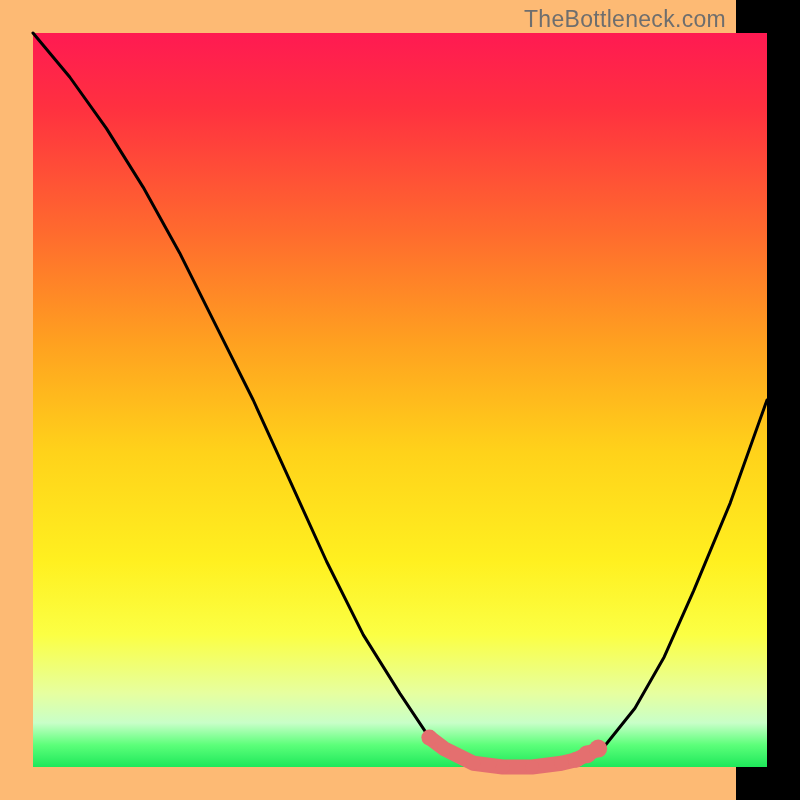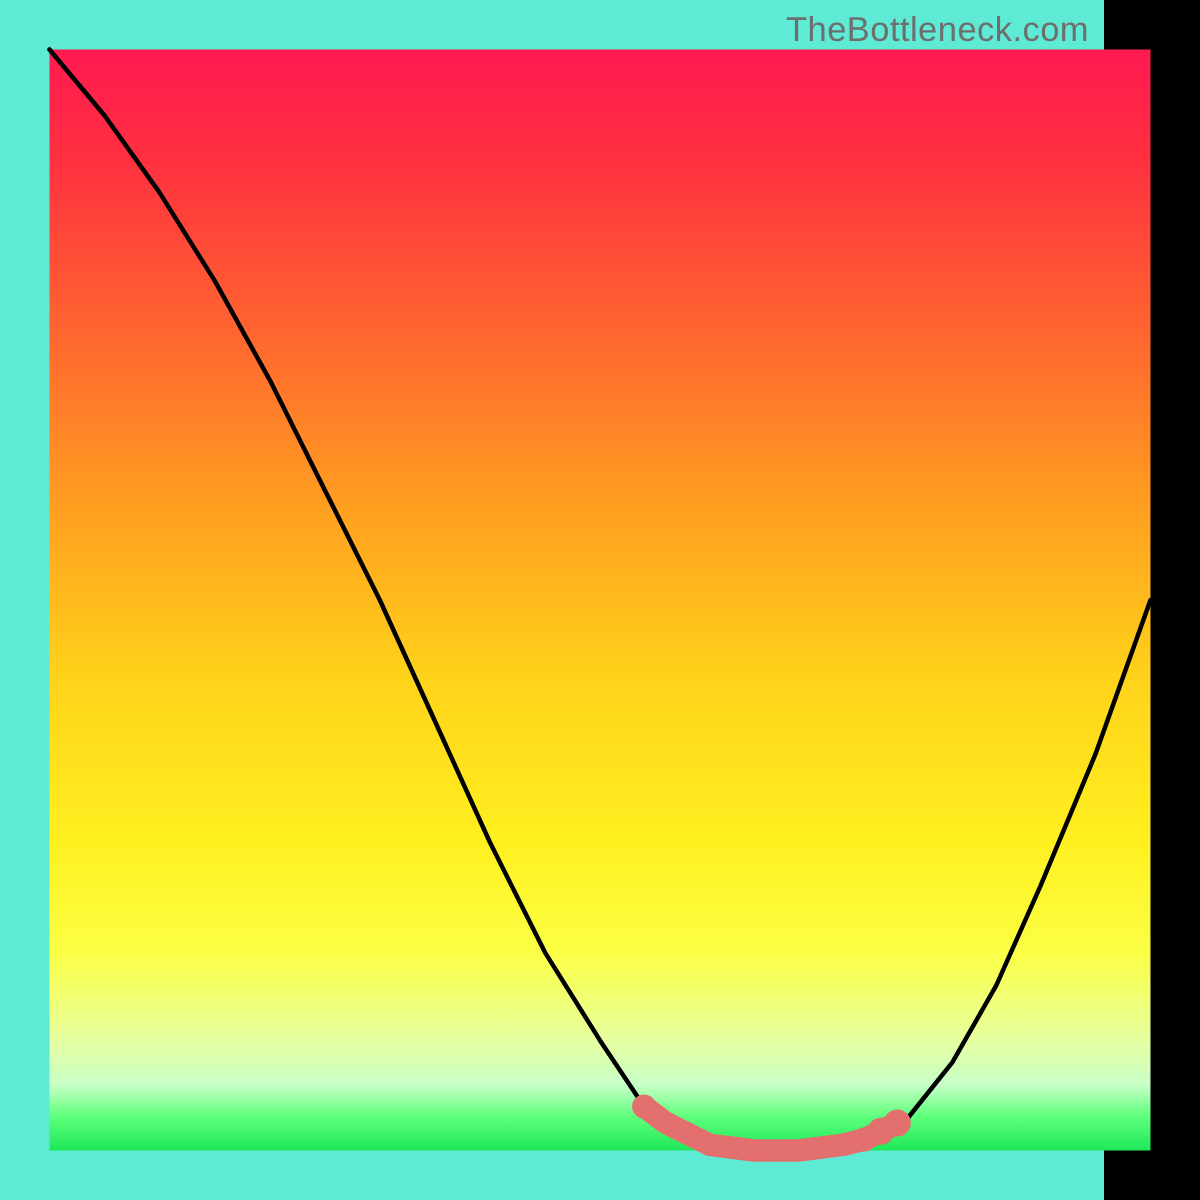--- a/index.html
+++ b/index.html
@@ -10,21 +10,21 @@
     background: #000;
     overflow: hidden;
     font-family: Arial, Helvetica, sans-serif;
   }
   .frame {
     position: absolute;
     top: 0;
     left: 0;
     width: 736px;
     height: 800px;
-    background: #5eead4;
+    background: #fdba74;
   }
   .plot-area {
     position: absolute;
     
     left: 33px;
     top: 33px;
     width: 734px;
     height: 734px;
     background: linear-gradient(
       to bottom,

